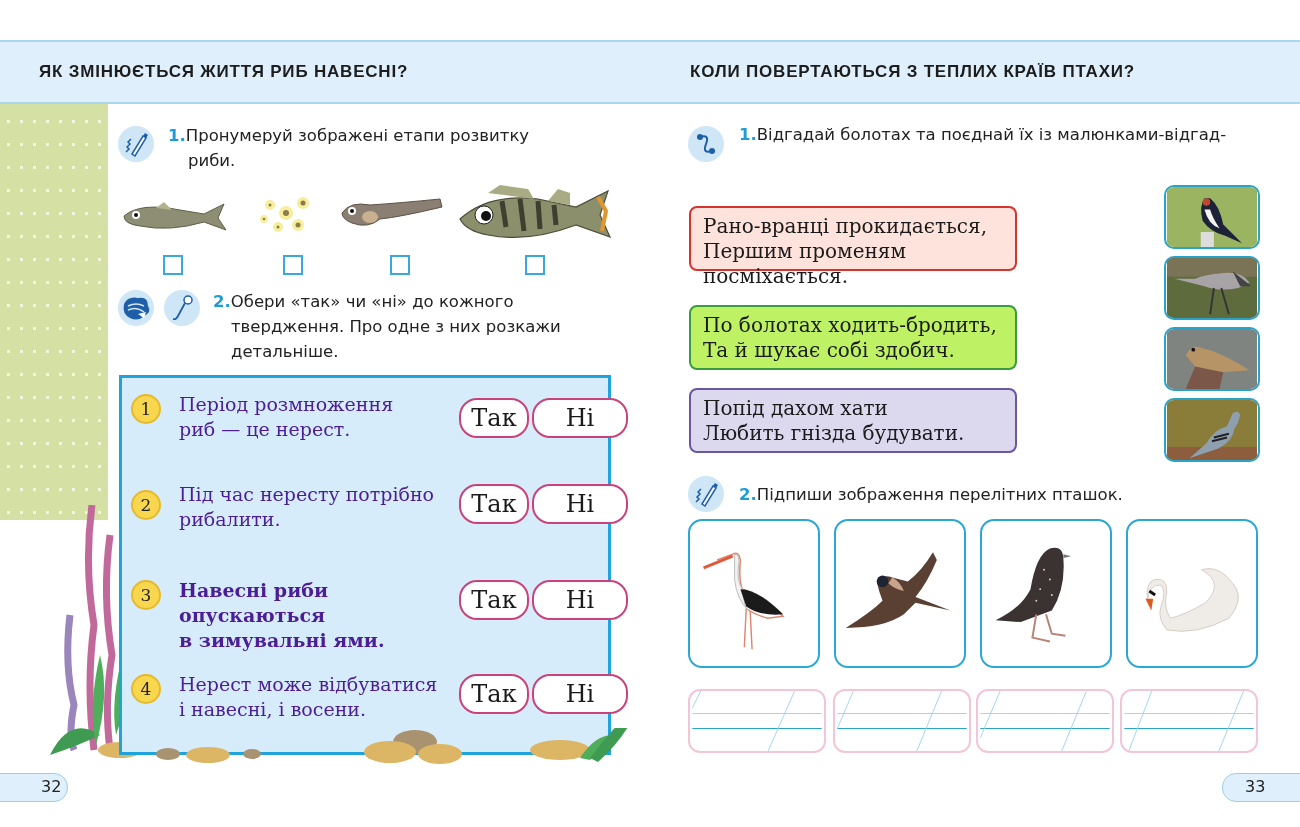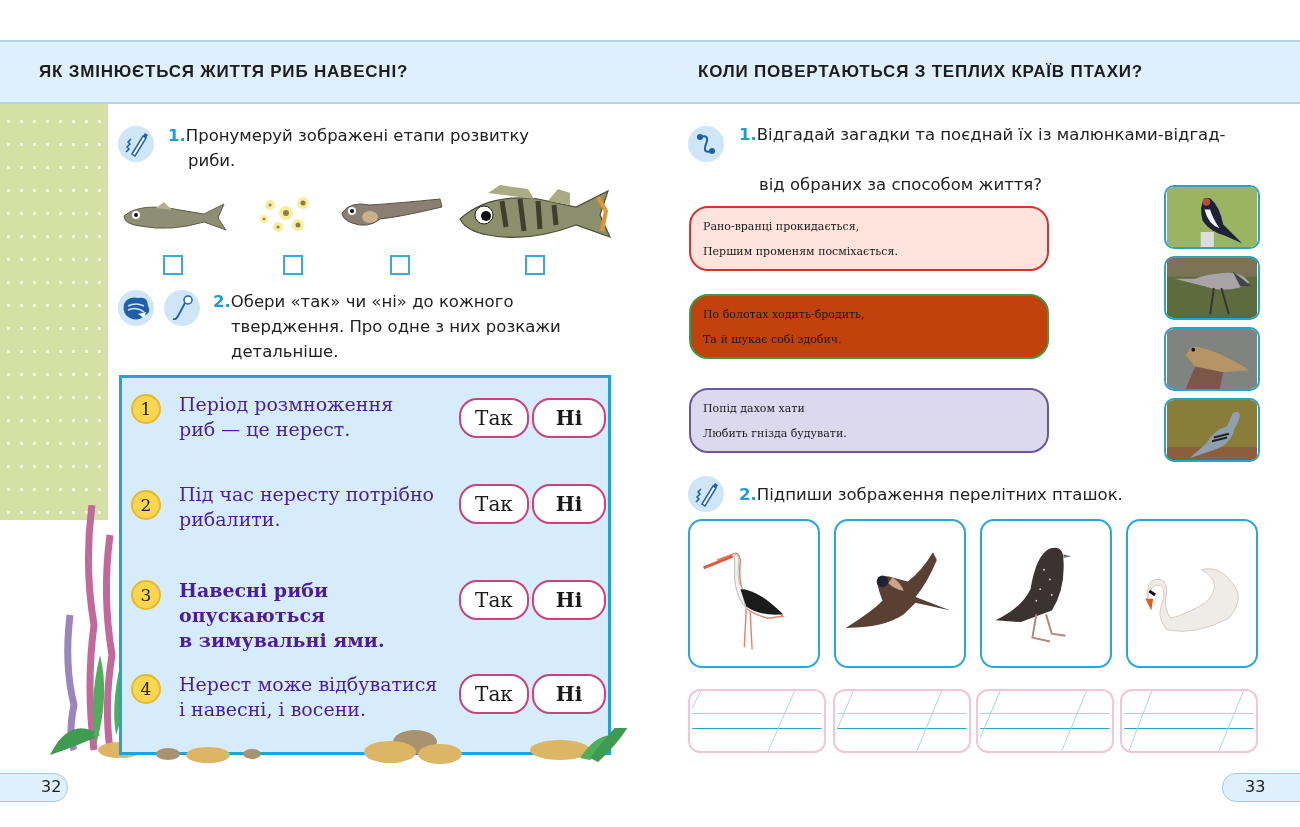--- a/index.html
+++ b/index.html
@@ -11,21 +11,21 @@
     background: #dff0fc;
     border-top: 2px solid #a9d6e8;
     border-bottom: 2px solid #a9d6e8;
   }
   .header-title {
     position: absolute; top: 62px;
     font-family: Liberation Sans, sans-serif; font-weight: bold; font-size: 17px;
     letter-spacing: 0.8px; color: #1d1d1d;
   }
   .header-title.left { left: 39px; }
-  .header-title.right { left: 690px; margin-left: 8px; }
+  .header-title.right { left: 690px; }
 
   
   .side-panel {
     position: absolute; left: 0; top: 104px; width: 108px; height: 416px;
     background-color: #d4e0a4;
     background-image: radial-gradient(circle, #f3f6dc 1.6px, transparent 1.8px);
     background-size: 13px 23px;
     background-position: 2px 6px;
   }
 
@@ -57,34 +57,34 @@
     position: absolute; left: 9px; width: 30px; height: 30px; border-radius: 50%;
     background: #f8d64e; border: 2px solid #e6b92a;
     font-family: "DejaVu Serif", serif; font-size: 17px; text-align: center; line-height: 26px; color: #222;
   }
   .statement-text {
     position: absolute; left: 57px; width: 280px;
     font-family: "DejaVu Serif", serif; font-size: 19px; line-height: 25px; color: #4c1d95;
   }
   .pill {
     position: absolute; height: 40px; border: 2px solid #c9437a; border-radius: 18px; background: #fff;
-    font-family: "DejaVu Serif", serif; font-size: 20px; text-align: center; line-height: 36px; color: #1a1a1a;
+    font-family: "DejaVu Serif", serif; font-size: 24px; text-align: center; line-height: 36px; color: #1a1a1a;
     cursor: pointer;
   }
   .pill.yes { left: 337px; width: 70px; }
-  .pill.no  { left: 410px; width: 74px; font-weight: bold; }
+  .pill.no  { left: 410px; width: 96px; }
 
   
   .riddle {
-    position: absolute; left: 689px; width: 360px; height: 65px; border-radius: 19px;
+    position: absolute; left: 689px; width: 328px; height: 65px; border-radius: 8px;
     border: 2px solid; padding: 6px 12px;
-    font-family: "DejaVu Serif", serif; font-size: 11px; line-height: 25px; color: #1a1a1a;
+    font-family: "DejaVu Serif", serif; font-size: 20px; line-height: 25px; color: #1a1a1a;
   }
   .riddle.r1 { top: 206px; background: #fde3dc; border-color: #d6332f; }
-  .riddle.r2 { top: 294px; background: #c2410c; border-color: #3a9c3f; }
+  .riddle.r2 { top: 305px; background: #bef264; border-color: #3a9c3f; }
   .riddle.r3 { top: 388px; background: #dcd9ef; border-color: #6b57a0; }
 
   .thumb {
     position: absolute; left: 1164px; width: 96px; height: 64px; border-radius: 10px;
     border: 2px solid #2aa3c8; overflow: hidden;
   }
   .thumb svg { width: 100%; height: 100%; display: block; }
 
   .bird-card {
     position: absolute; top: 519px; width: 132px; height: 149px;
@@ -249,23 +249,22 @@
 <div class="page-num left">32</div>
 
 <div class="task-icon" style="left:688px;top:126px;">
   <svg viewBox="0 0 36 36">
       <path d="M12 11 Q22 8 18 18 Q14 28 24 25" stroke="#1f5fa8" stroke-width="2" fill="none"></path>
       <circle cx="12" cy="11" r="3" fill="#1f5fa8"></circle>
       <circle cx="24" cy="25" r="3" fill="#1f5fa8"></circle>
     </svg>
 </div>
 <div class="task-text" style="left:739px;top:122px;">
-  <span class="task-num">1.</span><span>Відгадай загадки та поєднай їх із малюнками-відгад-</span><br>
+  <span class="task-num">1.</span><span>Відгадай болотах та поєднай їх із малюнками-відгад-</span><br>
   <br>
-  <span style="padding-left:20px;">від обраних за способом життя?</span>
 </div>
 
 <div class="riddle r1">
   <span>Рано-вранці прокидається,</span><br><span>Першим променям посміхається.</span>
 </div>
 <div class="riddle r2">
   <span>По болотах ходить-бродить,</span><br><span>Та й шукає собі здобич.</span>
 </div>
 <div class="riddle r3">
   <span>Попід дахом хати</span><br><span>Любить гнізда будувати.</span>

